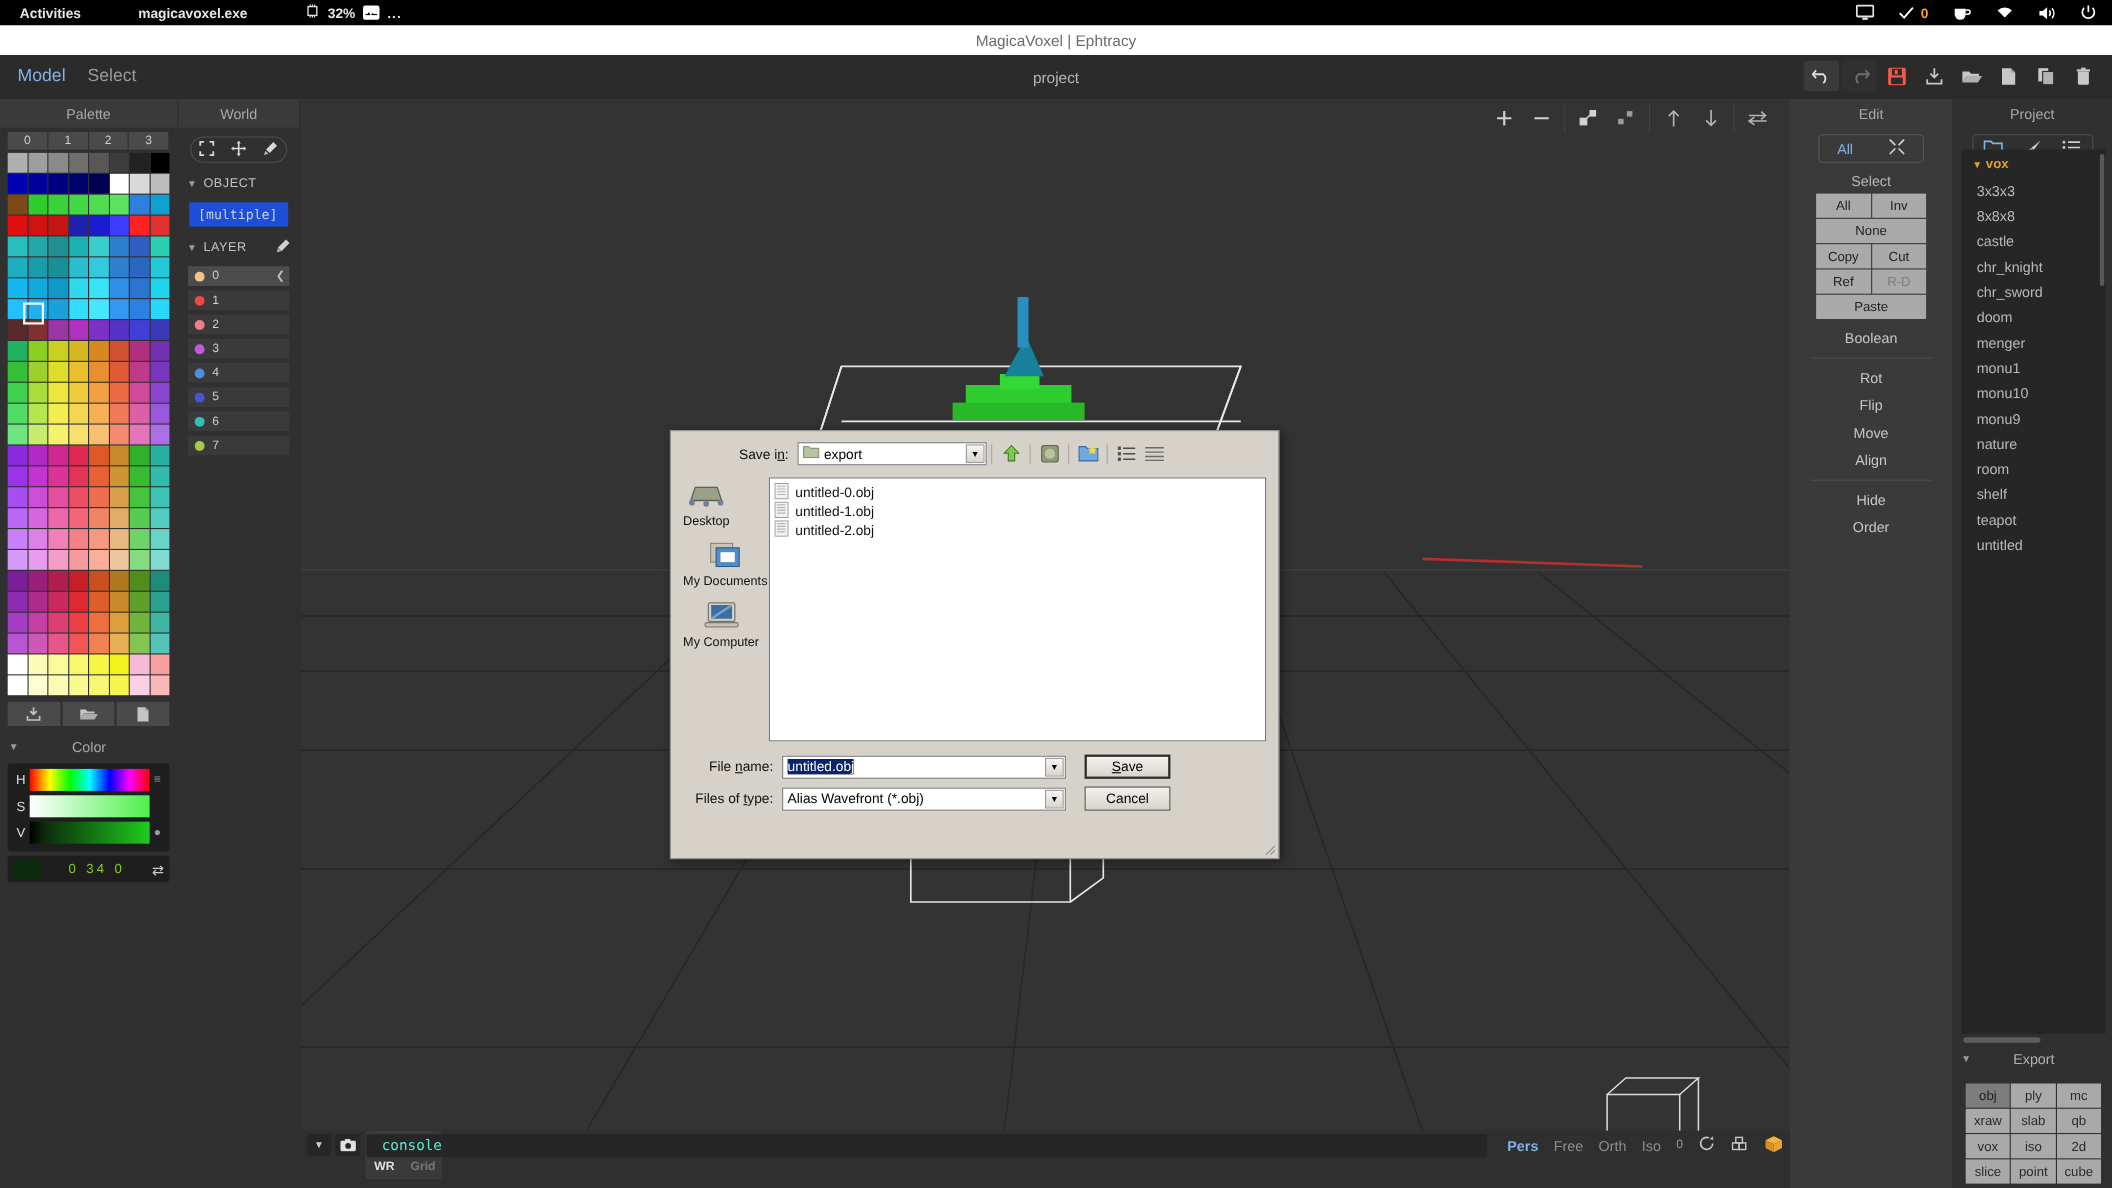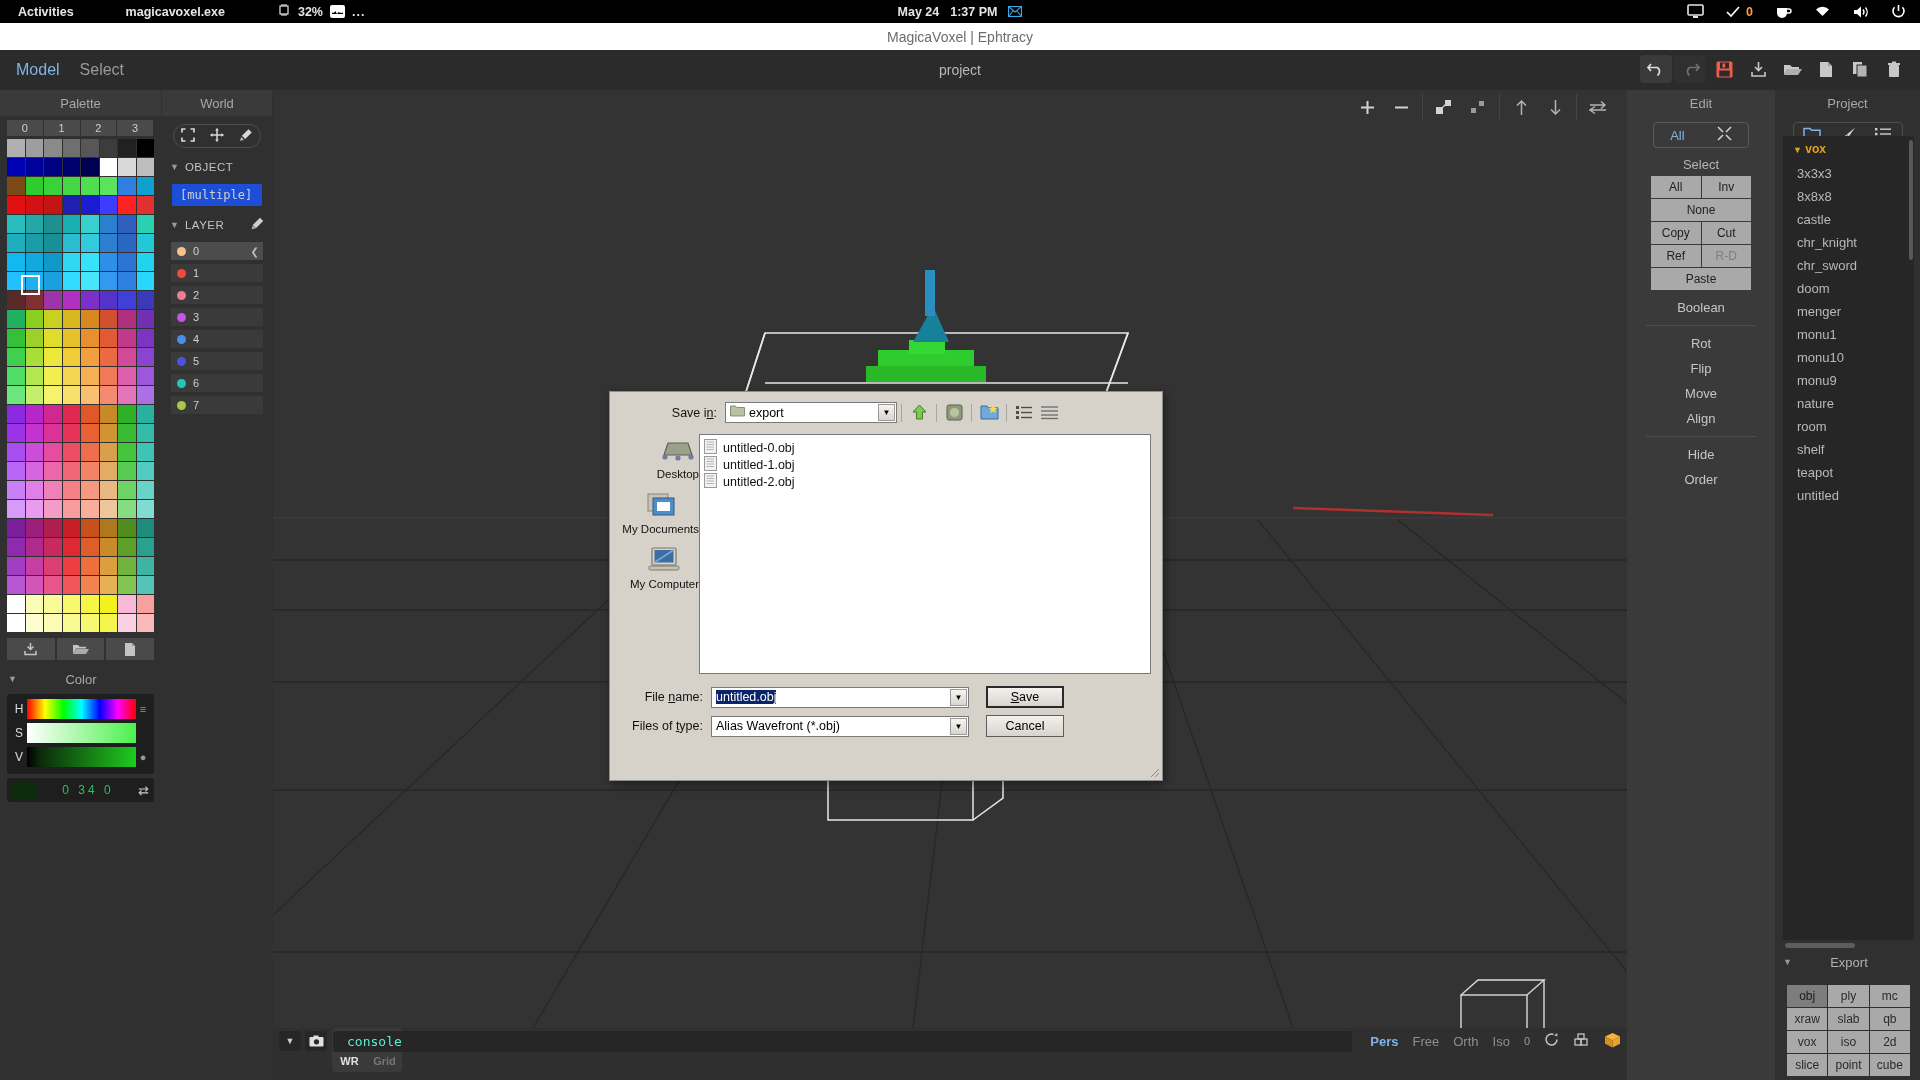--- a/index.html
+++ b/index.html
@@ -104,21 +104,21 @@
   }
   .hsv-row { display: flex; align-items: center; height: 22px; margin-bottom: 2px; }
   .hsv-row .lbl { width: 16px; font-size: 12px; color: #ddd; text-align: center; }
   .hsv-row .bar { flex: 1; height: 20px; }
   .hsv-row .knob { width: 14px; text-align: center; font-size: 11px; color: #999; }
   #color-val {
     width: 147px; margin: 4px auto 0; background: #1e1e1e; border-radius: 3px;
     height: 24px; display: flex; align-items: center; padding: 0 5px; gap: 8px;
   }
   #color-val .sw { width: 26px; height: 17px; background: #0c2a0c; }
-  #color-val .nums { flex: 1; text-align: center; font-size: 12px; color: #22c55e; letter-spacing: 3px; }
+  #color-val .nums { flex: 1; text-align: center; font-size: 12px; color: #84cc16; letter-spacing: 3px; }
   
   #world-col {
     position: absolute; left: 162px; top: 40px; width: 110px; bottom: 0; background: #303030;
   }
   #world-icons {
     width: 88px; margin: 8px auto 0; height: 24px; border: 1px solid #4e4e4e; border-radius: 12px;
     display: flex; align-items: center; justify-content: space-around;
   }
   .obj-field {
     width: 90px; margin: 6px auto 0; height: 22px; background: #1d4ed8;
@@ -255,21 +255,21 @@
     display: flex; align-items: center; justify-content: center; font-size: 8px;
   }
   .tb-ico { width: 26px; height: 23px; display: flex; align-items: center; justify-content: center; }
   .tb-sep { width: 1px; height: 18px; background: #a9a5a0; margin: 0 4px; }
   #file-pane {
     background: #fff; border: 1px solid #7a7a7a; height: 240px; margin: 3px 0 0 0;
     padding: 4px 0 0 4px; overflow: hidden;
   }
   .file-row { display: flex; align-items: center; gap: 6px; height: 17px; font-size: 12.5px; color: #111; }
   #places {
-    width: 78px; display: flex; flex-direction: column; align-items: flex-end; gap: 12px;
+    width: 78px; display: flex; flex-direction: column; align-items: flex-start; gap: 12px;
     padding-top: 8px;
   }
   .place { display: flex; flex-direction: column; align-items: center; gap: 2px; }
   .place .cap { font-size: 11.5px; color: #111; }
   .dlg-btn {
     width: 78px; height: 22px; background: linear-gradient(#f3f1ee,#d8d4cc);
     border: 1px solid #5c5c5c; font-size: 12.5px; display: flex;
     align-items: center; justify-content: center; color: #000;
   }
   .dlg-btn.def { border: 2px solid #2a2a2a; }
@@ -294,30 +294,20 @@
               <line x1="9" y1="1" x2="9" y2="3"></line>
               <line x1="5" y1="11" x2="5" y2="13"></line>
               <line x1="7" y1="11" x2="7" y2="13"></line>
               <line x1="9" y1="11" x2="9" y2="13"></line>
             </g>
           </svg>
       </span>
       <span>32%</span>
       <span class="mini-badge"></span>
       <span class="dots">...</span>
-    </span>
-  </div>
-  <div class="center">
-    <span>May 24</span>
-    <span>1:37 PM</span>
-    <span class="tray-ico">
-      <svg width="14" height="11" viewBox="0 0 14 11">
-          <rect x="0.5" y="0.5" width="13" height="10" fill="none" stroke="#3aa7e8" stroke-width="1.2"></rect>
-          <path d="M0.5 0.5 L7 6 L13.5 0.5 M0.5 10.5 L5 5 M13.5 10.5 L9 5" fill="none" stroke="#3aa7e8" stroke-width="1.1"></path>
-        </svg>
     </span>
   </div>
   <div class="right">
     <span class="tray-ico">
       <svg width="17" height="15" viewBox="0 0 17 15">
           <rect x="1" y="1" width="15" height="10" rx="1" fill="none" stroke="#e6e6e6" stroke-width="1.6"></rect>
           <rect x="6" y="12" width="5" height="2" fill="#e6e6e6"></rect>
         </svg>
     </span>
     <span class="tray-ico">

